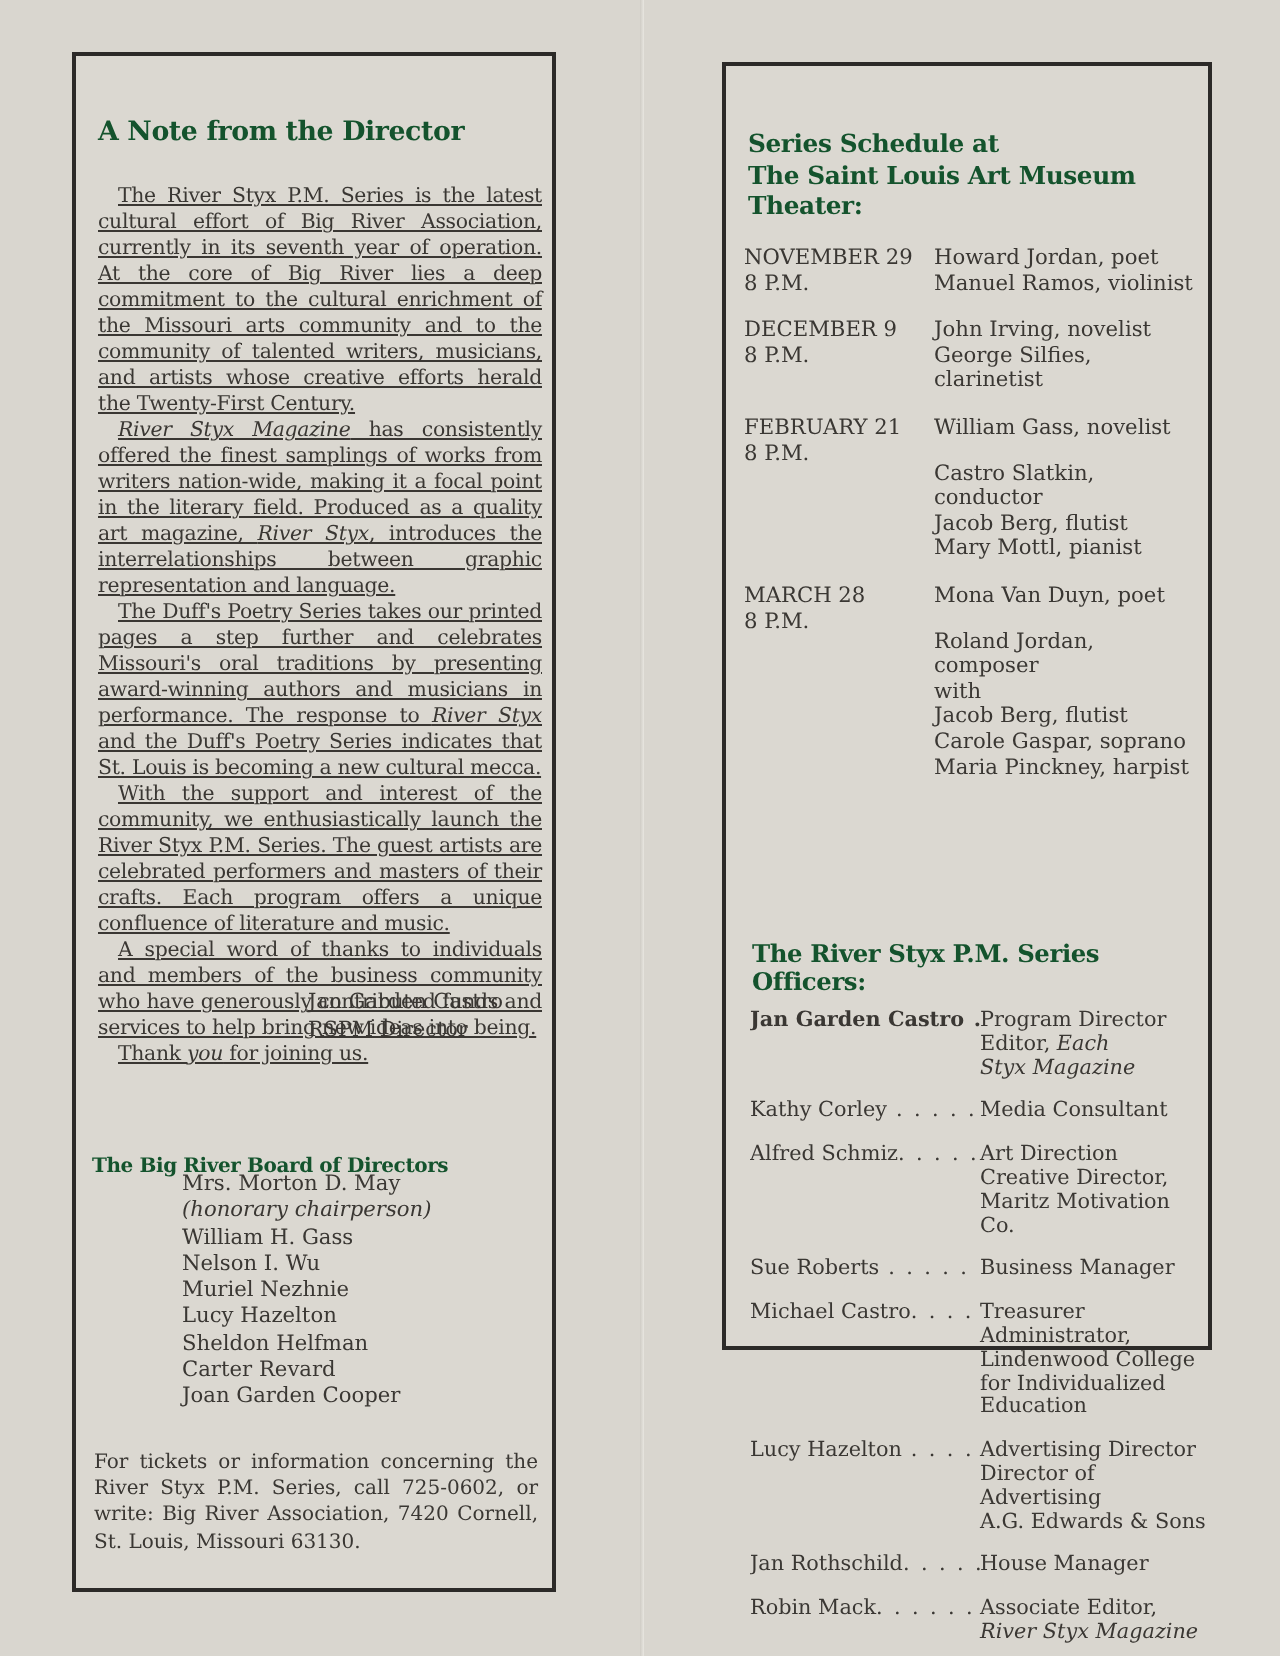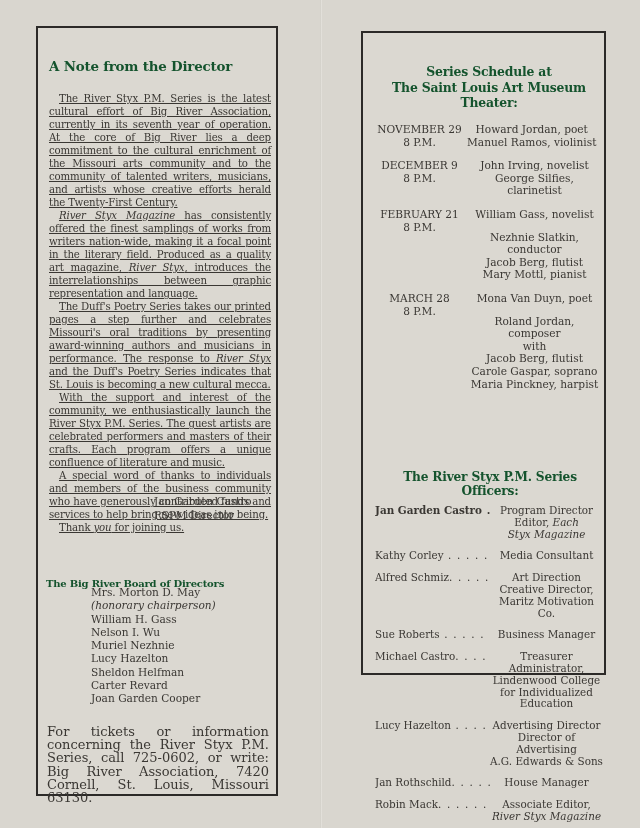--- a/index.html
+++ b/index.html
@@ -11,21 +11,21 @@
   }
   .fold {
     position: absolute; left: 320px; top: 0; width: 2px; height: 828px;
     background: linear-gradient(to right, #cfccc5, #e8e6e0);
   }
   .panel {
     position: absolute; border: 2px solid #2c2a28; box-sizing: border-box;
     background: #dbd8d1;
   }
   #left-panel { left: 36px; top: 26px; width: 242px; height: 770px; }
-  #right-panel { left: 361px; top: 31px; width: 245px; height: 644px; text-align: center; }
+  #right-panel { left: 361px; top: 31px; width: 245px; height: 644px; }
 
   h2 {
     margin: 0; font-weight: bold; color: #14532d;
     font-family: "DejaVu Serif", serif; letter-spacing: -0.2px;
   }
   .note-title { position: absolute; left: 11px; top: 30px; font-size: 13.4px; }
   .note-body {
     position: absolute; left: 11px; top: 64px; width: 222px;
     font-size: 10.2px; line-height: 13px; text-align: justify;
     letter-spacing: -0.15px;
@@ -36,21 +36,21 @@
   .signature {
     position: absolute; left: 116px; top: 466px; font-size: 10.4px; line-height: 14px;
   }
   .board-title { position: absolute; left: 8px; top: 550px; font-size: 10px; }
   .board-list {
     position: absolute; left: 53px; top: 558px; font-size: 10.6px; line-height: 13.3px;
   }
   .board-list .note { font-style: italic; }
   .tickets {
     position: absolute; left: 9px; top: 697px; width: 222px;
-    font-size: 13px; line-height: 13.2px; text-align: justify;
+    font-size: 10px; line-height: 13.2px; text-align: justify;
   }
 
   .sched-title { position: absolute; left: 11px; top: 31px; font-size: 12.4px; line-height: 15.5px; }
   .schedule { position: absolute; left: 9px; top: 90px; width: 230px; font-size: 10.6px; line-height: 12.6px; }
   .sched-row { display: flex; margin-bottom: 11px; }
   .sched-date { width: 95px; flex: none; }
   .sched-artists .gap { height: 10px; }
 
   .officers-title { position: absolute; left: 13px; top: 437px; font-size: 12.2px; }
   .officers { position: absolute; left: 12px; top: 472px; width: 228px; font-size: 10.4px; line-height: 11.8px; }
@@ -121,21 +121,21 @@
         </div>
       </div>
       <div class="sched-row">
         <div class="sched-date">
           <div>FEBRUARY 21</div>
           <div>8 P.M.</div>
         </div>
         <div class="sched-artists">
           <div>William Gass, novelist</div>
           <div class="gap"></div>
-          <div>Nezhnie Slatkin, conductor</div>
+          <div>Castro Slatkin, conductor</div>
           <div>Jacob Berg, flutist</div>
           <div>Mary Mottl, pianist</div>
         </div>
       </div>
       <div class="sched-row">
         <div class="sched-date">
           <div>MARCH 28</div>
           <div>8 P.M.</div>
         </div>
         <div class="sched-artists">

